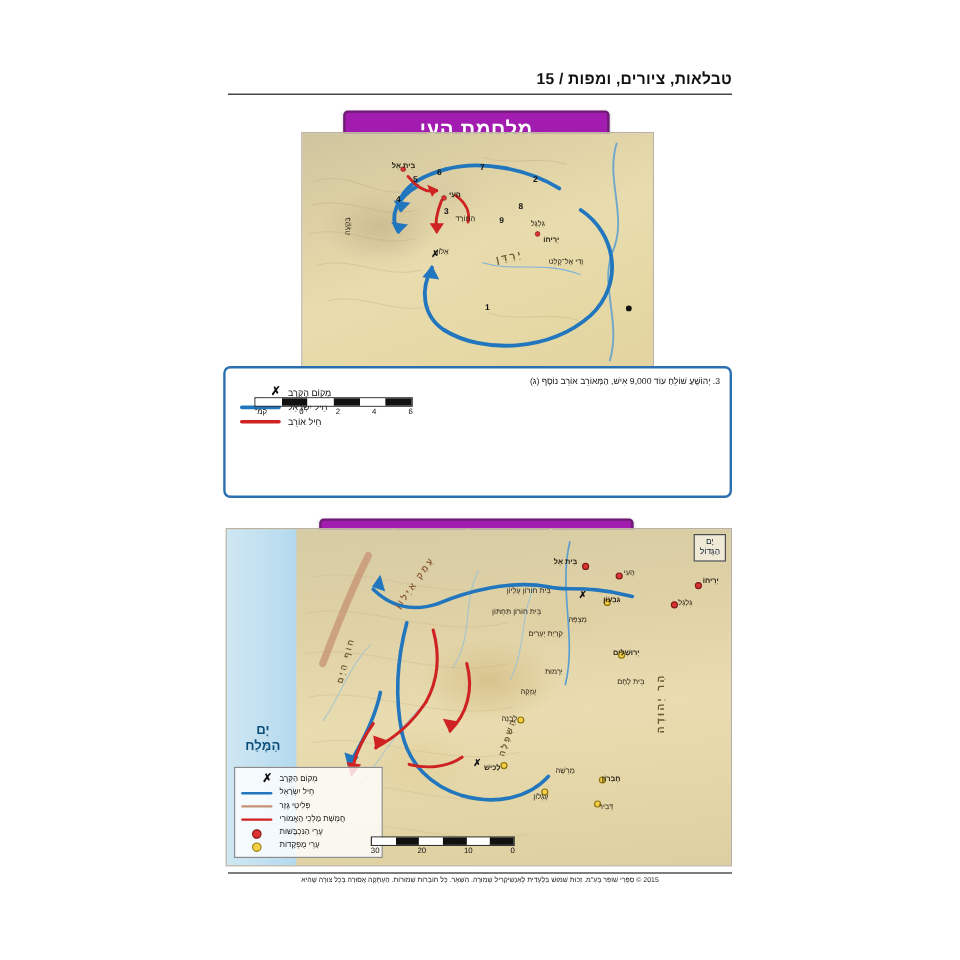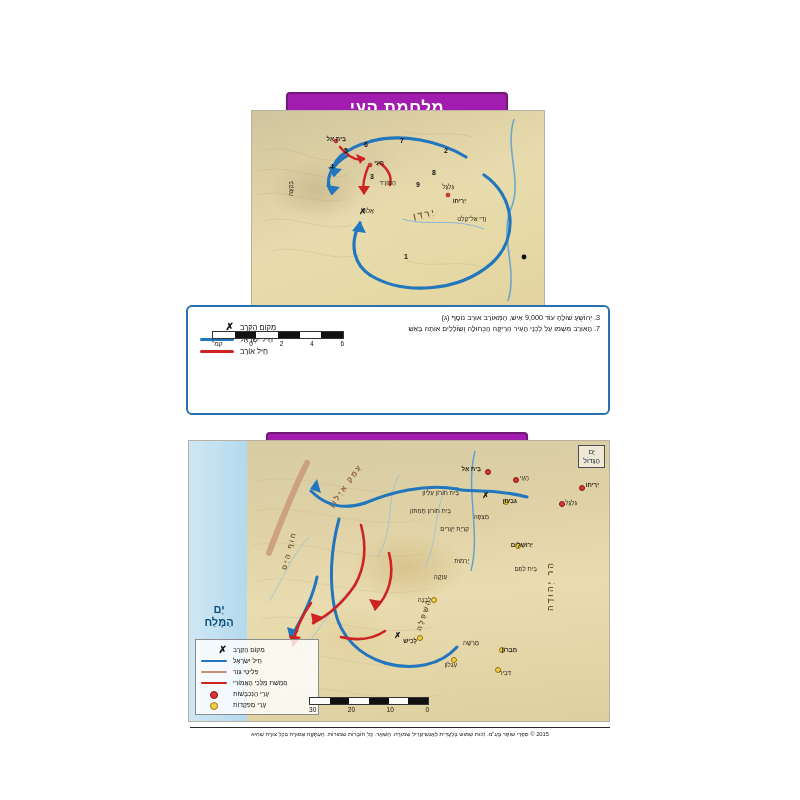--- a/index.html
+++ b/index.html
@@ -87,20 +87,24 @@
   .num{position:absolute;font-size:7px;font-weight:bold;color:#111;}
   .citedot{position:absolute;width:4px;height:4px;background:#d33;border:1px solid #7d1a1a;border-radius:50%;}
   .citedot.y{background:#f2cf45;border-color:#8f7410;}
   .xmark{position:absolute;font-size:8px;font-weight:bold;color:#111;}
 </style>
 </head>
 <body>
 
 <div class="page">
 
+  <div class="header">
+    <div class="hdr-text">טבלאות, ציורים, ומפות / 15</div>
+    <div class="rule"></div>
+  </div>
 
   <div class="banner b1">מִלְחֶמֶת הָעַי</div>
 
   <div class="map-frame" id="map1">
 
     <svg width="292" height="195" viewBox="0 0 292 195">
 
       <g stroke="#b8a478" stroke-width="0.5" fill="none" opacity="0.55">
         <path d="M10,40 C40,30 60,55 90,48"></path>
         <path d="M8,60 C38,52 64,72 96,64"></path>
@@ -164,21 +168,20 @@
     <div class="num" style="top:58px;right:108px;">8</div>
     <div class="num" style="top:142px;right:136px;">1</div>
     <div class="num" style="top:52px;right:210px;">4</div>
 
     <div class="xmark" style="top:96px;right:178px;">✗</div>
   </div>
 
   <div class="legend1">
     <div class="lines">
       <div>3. יְהוֹשֻׁעַ שׁוֹלֵחַ עוֹד 9,000 אִישׁ, הַמְּאוֹרֵב אוֹרֵב נוֹסָף (ג)</div>
-      <div>7. הָאוֹרֵב מִּשְׁמוֹ עַל לִכְנַי הָעִיר הַרֵיקָה הַכְּחוּלָה וְשׂוֹלְלִים אוֹתָהּ בָּאֵשׁ</div>
     </div>
 
     <div class="key">
       <div class="key-row">
         <span class="sym"><span class="sym-x">✗</span></span>
         <span>מְקוֹם הַקְּרָב</span>
       </div>
       <div class="key-row">
         <span class="sym">
             <i class="sym-line blue"></i>

